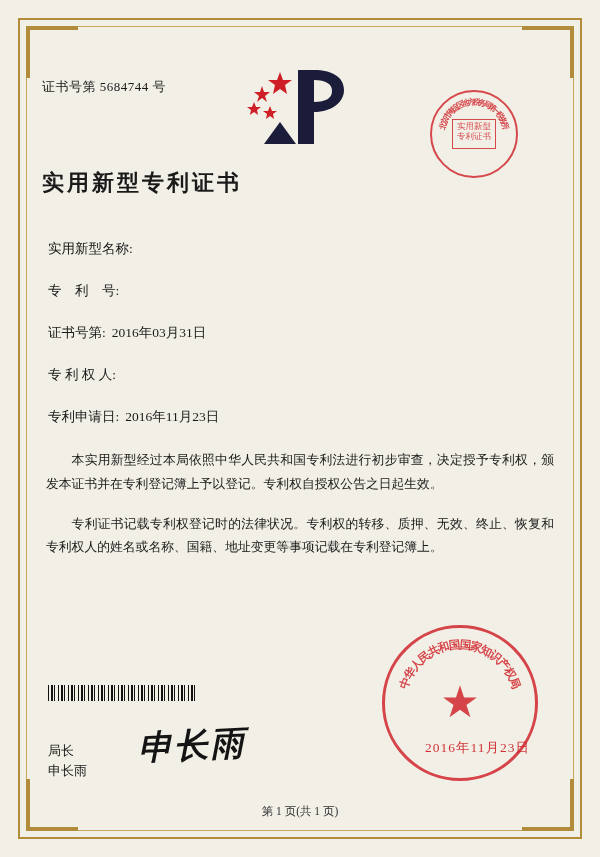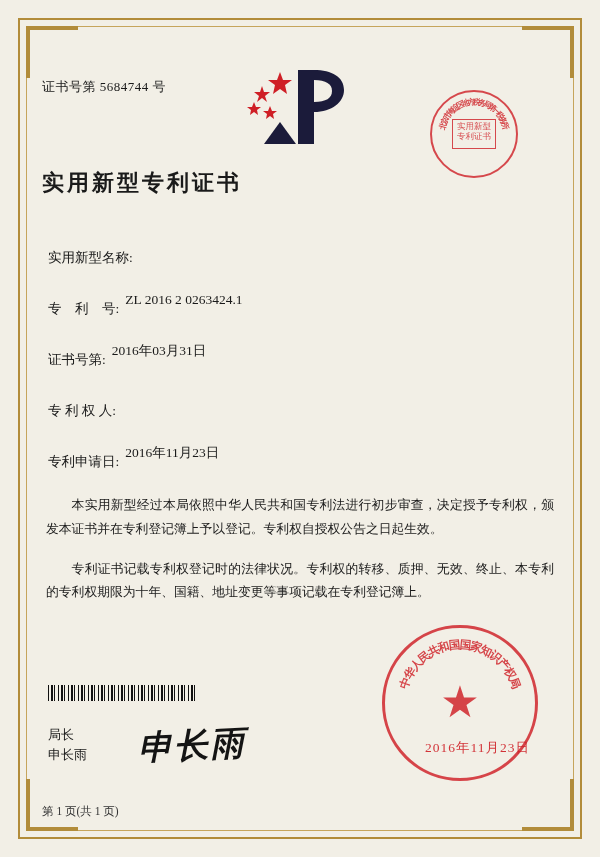--- a/index.html
+++ b/index.html
@@ -73,21 +73,20 @@
     padding-left:6px;
   }
   .field{
     display:flex;
     font-size:13.5px;
     margin-bottom:23px;
     line-height:1.4;
   }
   .field .lbl{
     white-space:nowrap;
-    margin-top:9px;
   }
   .field .val{
     margin-left:6px;
   }
 
   .body-text{
     margin-top:18px;
     font-size:12.8px;
     line-height:1.85;
     text-align:justify;
@@ -102,21 +101,21 @@
     width:150px;height:16px;
     background:
       repeating-linear-gradient(90deg,
         #111 0 1px, transparent 1px 3px,
         #111 3px 5px, transparent 5px 6px,
         #111 6px 7px, transparent 7px 10px);
   }
 
   .signature-block{
     position:absolute;
-    left:6px;bottom:52px;
+    left:6px;bottom:36px;
     font-size:13px;
     line-height:1.55;
   }
   .sign-script{
     position:absolute;
     left:96px;bottom:48px;
     font-size:34px;
     font-family:"DejaVu Serif", serif;
     font-style:italic;
     font-weight:bold;
@@ -194,20 +193,21 @@
     left:50%;top:50%;
     font-size:8px;
     color:#cf1f26;
     font-weight:bold;
     transform-origin:0 0;
   }
 
   .footer{
     position:absolute;
     left:0;right:0;bottom:-2px;
+    text-align:center;
     font-size:11.5px;
     color:#333;
   }
 </style>
 </head>
 <body>
 
 <div class="page">
 
   <div class="border-outer"></div>
@@ -258,38 +258,37 @@
     <div class="cert-no">证书号第 5684744 号</div>
 
     <div class="title">实用新型专利证书</div>
 
     <div class="fields">
       <div class="field">
         <span class="lbl">实用新型名称:</span>
       </div>
       <div class="field">
         <span class="lbl">专　利　号:</span>
-        <span class="val">ZL 2016 2 0263424.1</span>
       </div>
       <div class="field">
         <span class="lbl">证书号第:</span>
         <span class="val">2016年03月31日</span>
       </div>
       <div class="field">
         <span class="lbl">专 利 权 人:</span>
       </div>
       <div class="field">
         <span class="lbl">专利申请日:</span>
         <span class="val">2016年11月23日</span>
       </div>
     </div>
 
     <div class="body-text">
       <p>本实用新型经过本局依照中华人民共和国专利法进行初步审查，决定授予专利权，颁发本证书并在专利登记簿上予以登记。专利权自授权公告之日起生效。</p>
-      <p>专利证书记载专利权登记时的法律状况。专利权的转移、质押、无效、终止、本专利的专利权期限为十年、国籍、地址变更等事项记载在专利登记簿上。</p>
+      <p>专利证书记载专利权登记时的法律状况。专利权的转移、质押、无效、终止、恢复和专利权人的姓名或名称、国籍、地址变更等事项记载在专利登记簿上。</p>
     </div>
 
     <div class="barcode"></div>
 
     <div class="signature-block">
       <div>局长</div>
       <div>申长雨</div>
     </div>
 
     <div class="sign-script">申长雨</div>

